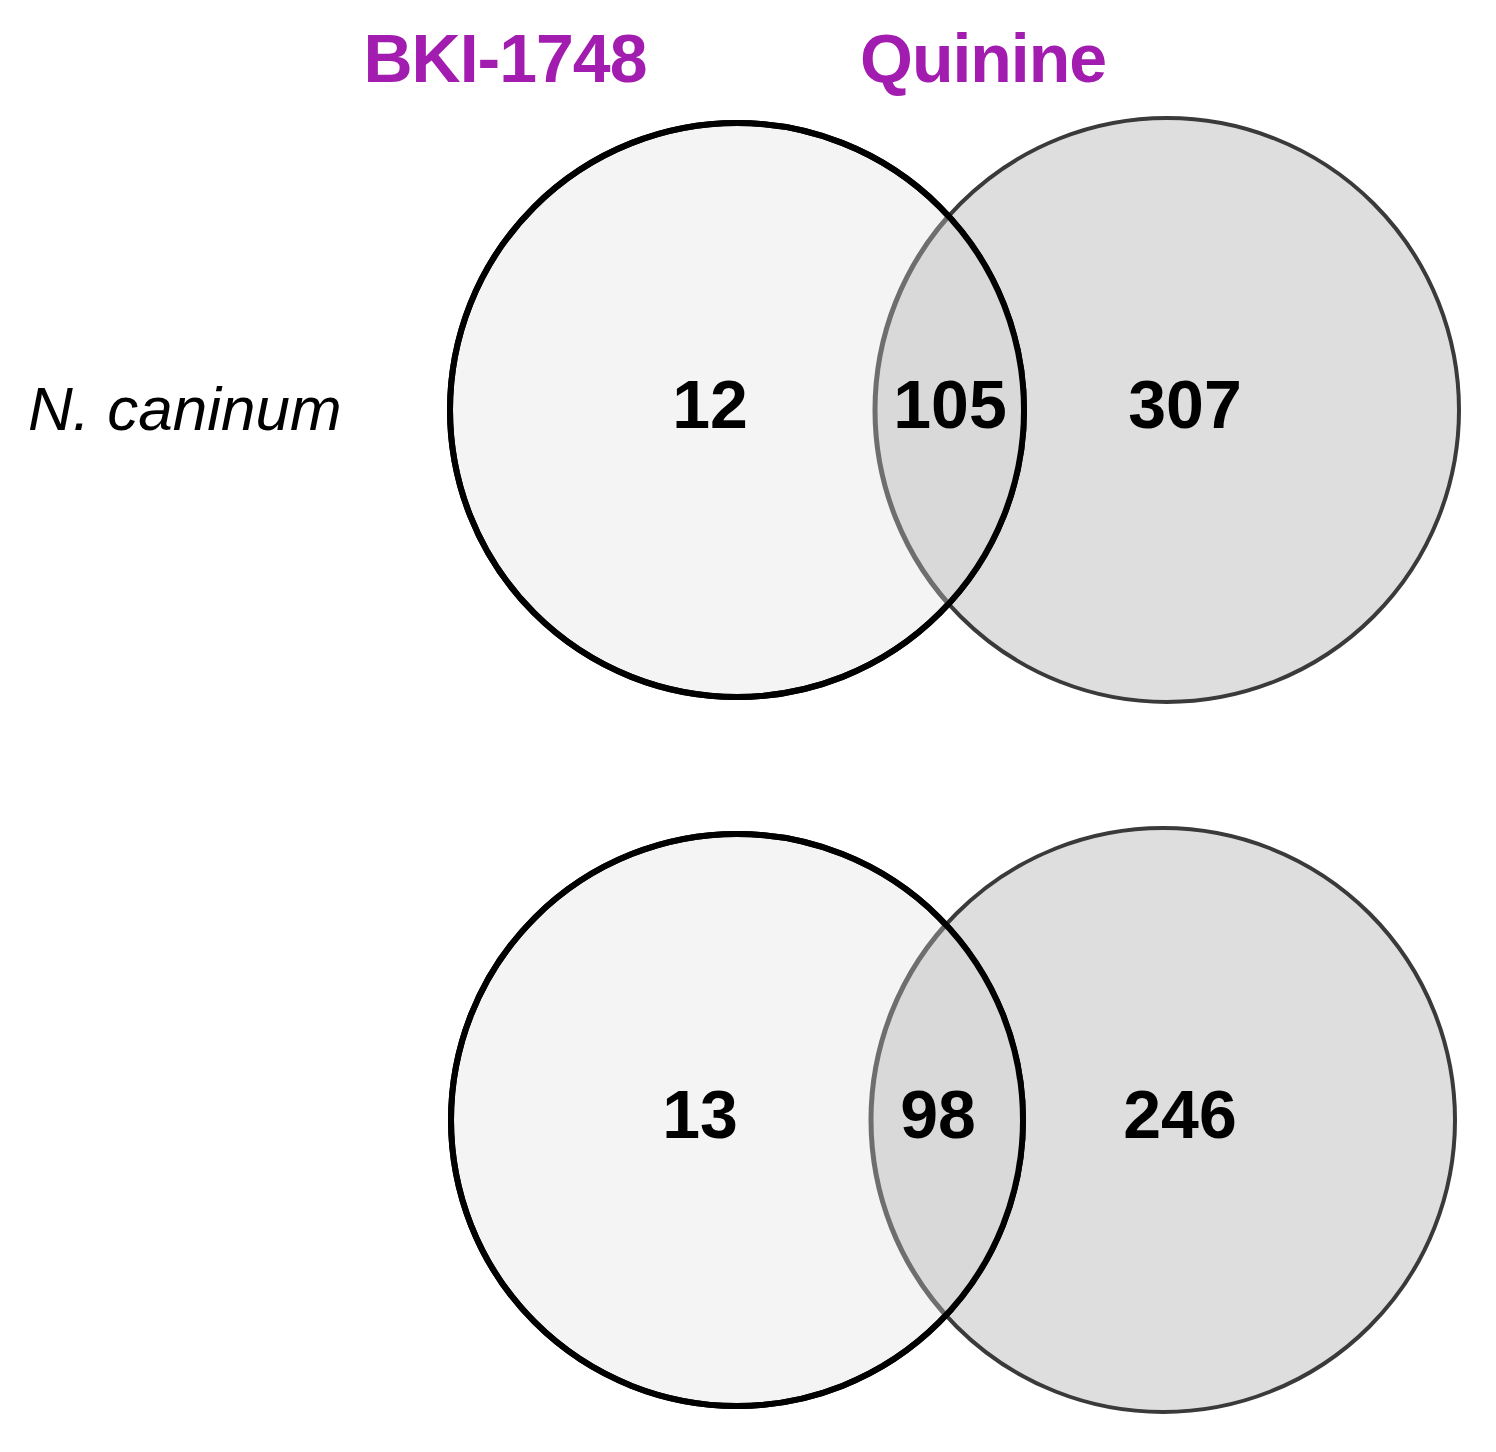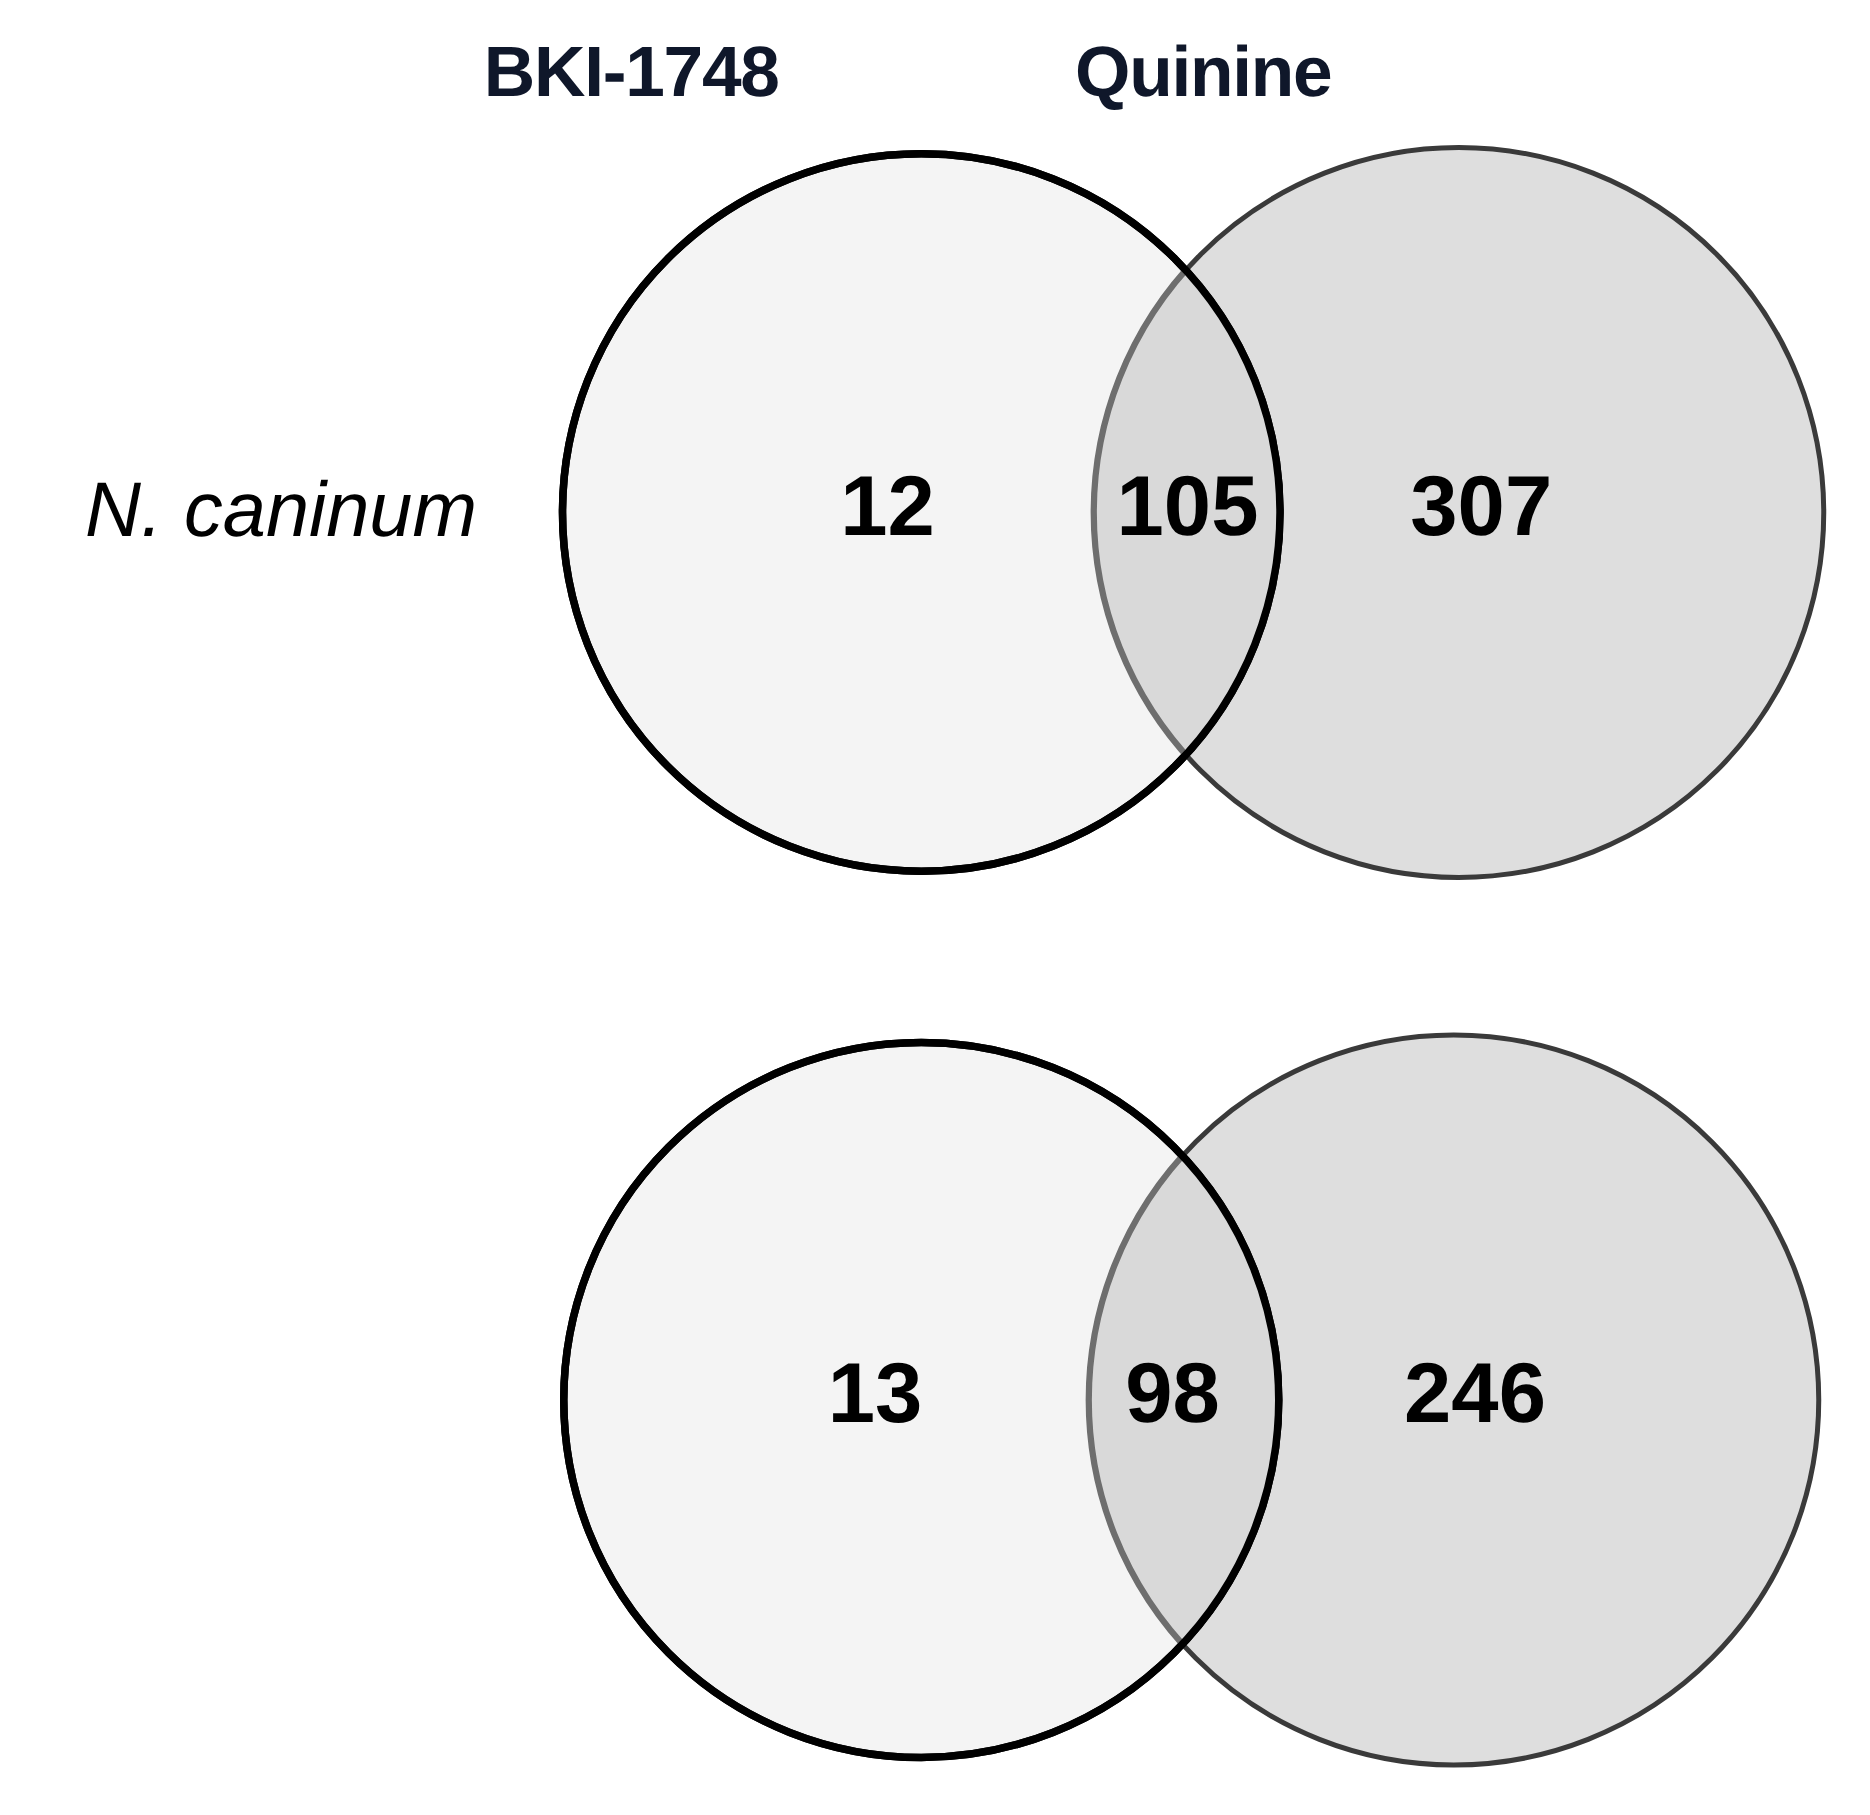--- a/index.html
+++ b/index.html
@@ -17,23 +17,23 @@
   .figure {
     position: absolute;
     left: 0; top: 0;
     width: 1496px;
     height: 1452px;
   }
   .set-title {
     position: absolute;
     font-family: "Liberation Sans", sans-serif;
     font-weight: bold;
-    font-size: 57px;
+    font-size: 68px;
     line-height: 80px;
-    color: #0f172a;
+    color: #a21caf;
     white-space: nowrap;
     letter-spacing: -1px;
   }
   #title-bki {
     left: 0px;
     top: 18px;
     width: 1010px;
     text-align: center;
   }
   #title-quinine {
@@ -44,21 +44,20 @@
   .row-label {
     position: absolute;
     font-family: "Liberation Sans", sans-serif;
     font-style: italic;
     font-weight: normal;
     font-size: 62px;
     line-height: 62px;
     color: #000000;
     white-space: nowrap;
     text-align: left;
-    margin-left: 40px;
   }
   #label-ncaninum {
     left: 28px;
     top: 378px;
   }
   #label-drerio {
     left: 90px;
     top: 1088px;
   }
   .venn-svg {

